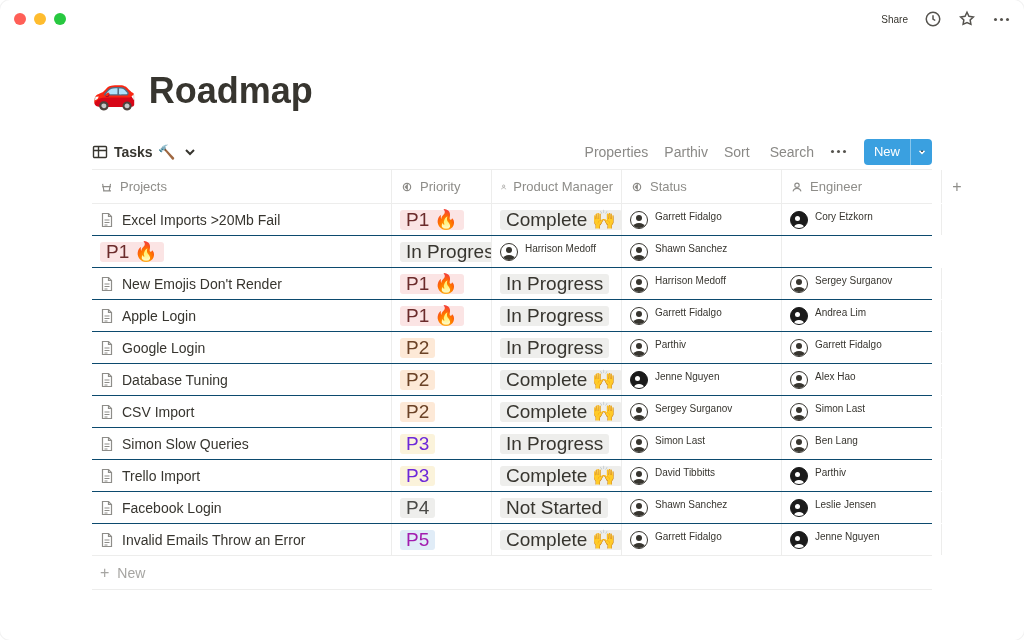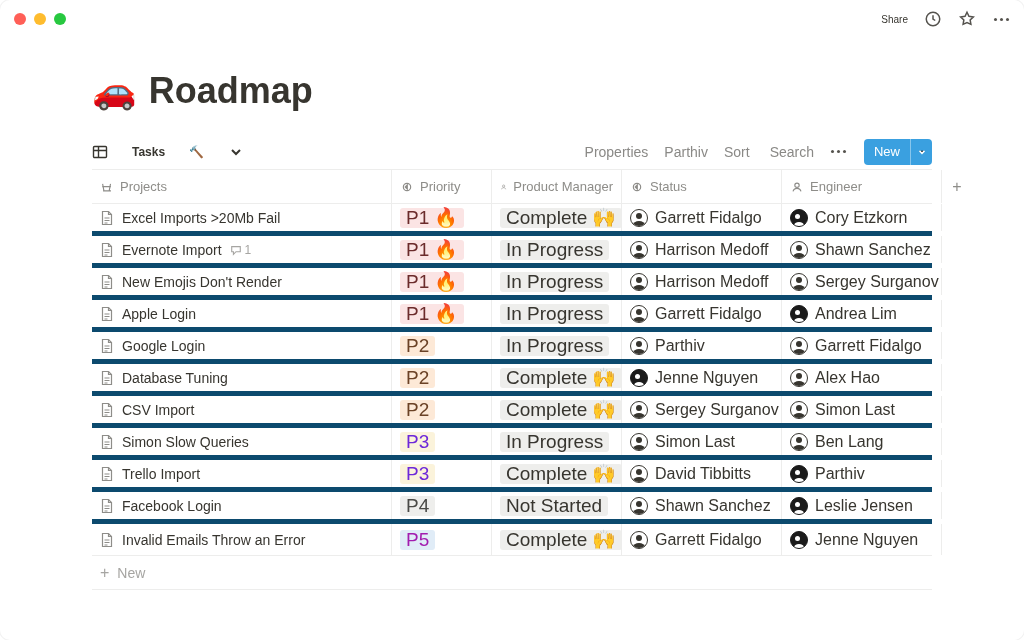--- a/index.html
+++ b/index.html
@@ -14,53 +14,53 @@
   .icon-btn { width:18px; height:18px; display:flex; align-items:center; justify-content:center; cursor:pointer; color:#55534e; }
   .icon-btn svg { width:18px; height:18px; stroke:#55534e; fill:none; }
   .dots3 { display:flex; gap:3px; }
   .dots3 span { width:3px; height:3px; border-radius:50%; background:#55534e; }
 
   .content { padding: 24px 92px 0 92px; }
   .page-title { display:flex; align-items:center; gap:12px; font-size:36px; font-weight:700; margin:8px 0 22px 0; }
   .page-title .emoji { font-size:36px; line-height:1; }
 
   .toolbar { display:flex; align-items:center; justify-content:space-between; height:36px; border-bottom:1px solid #ededec; }
-  .view { display:flex; align-items:center; gap:24px; font-size:12px; font-weight:600; cursor:pointer; }
+  .view { display:flex; align-items:center; gap:6px; font-size:14px; font-weight:600; cursor:pointer; }
   .view svg { width:16px; height:16px; }
   .chev { width:14px; height:14px; }
   .tool-right { display:flex; align-items:center; gap:16px; color:#8a8986; font-size:14px; }
   .tool-right .link { cursor:pointer; }
   .search { display:flex; align-items:center; gap:4px; cursor:pointer; }
   .newbtn { display:flex; align-items:center; background:#3aa0e0; color:#fff; border-radius:4px; height:26px; overflow:hidden; }
   .newbtn .lbl { padding:0 10px; font-size:13px; font-weight:500; display:flex; align-items:center; height:100%; cursor:pointer; }
   .newbtn .split { width:22px; height:100%; display:flex; align-items:center; justify-content:center; border-left:1px solid rgba(255,255,255,0.4); cursor:pointer; }
   .newbtn svg { width:10px; height:10px; stroke:#fff; }
 
   .table { width:100%; }
   .hdr, .row { display:grid; grid-template-columns: 300px 100px 130px 160px 160px 30px; align-items:center; }
   .hdr { height:34px; border-bottom:1px solid #ededec; color:#8e8d89; font-size:13px; }
   .hdr .cell, .row .cell { display:flex; align-items:center; gap:6px; padding:0 8px; height:100%; border-right:1px solid #ededec; overflow:hidden; white-space:nowrap; }
   .hdr .cell:last-child, .row .cell:last-child { border-right:none; justify-content:center; }
   .hdr svg { width:14px; height:14px; }
-  .row { height:32px; border-bottom:5px solid #0c4a6e; font-size:14px; cursor:pointer; }
+  .row { height:32px; border-bottom:1px solid #0c4a6e; font-size:14px; cursor:pointer; }
   .rows .row:last-of-type { border-bottom:1px solid #ededec; }
   .row .cell.name { gap:8px; }
   .docicon { width:14px; height:16px; flex-shrink:0; }
   .comment { display:flex; align-items:center; gap:3px; color:#a6a5a2; font-size:12px; }
   .comment svg { width:12px; height:12px; }
 
   .pill { display:inline-flex; align-items:center; gap:4px; padding:1px 6px; border-radius:3px; font-size:19px; line-height:18px; }
   .pill.p1 { background:#fbe4e4; color:#6b2b2b; }
   .pill.p2 { background:#fde9d7; color:#6b4226; }
   .pill.p3 { background:#fbf3db; color:#6d28d9; }
   .pill.p4 { background:#eeeeec; color:#4a4a47; }
   .pill.p5 { background:#e0ecf7; color:#a21caf; }
   .pill.status { background:#eeeeec; color:#37352f; }
 
-  .person { display:flex; align-items:flex-start; gap:7px; font-size:16px; }
+  .person { display:flex; align-items:flex-start; gap:7px; font-size:10px; }
   .avatar { width:18px; height:18px; border-radius:50%; background:#fff; border:1.2px solid #37352f; position:relative; flex-shrink:0; overflow:hidden; }
   .avatar::before { content:""; position:absolute; top:3px; left:5px; width:6px; height:6px; border-radius:50%; background:#37352f; }
   .avatar::after { content:""; position:absolute; bottom:-3px; left:2px; width:12px; height:8px; border-radius:50% 50% 0 0; background:#37352f; }
   .avatar.dark { background:#1b1b1b; border-color:#1b1b1b; }
   .avatar.dark::before { background:#fff; top:4px; left:4px; width:5px; height:5px; }
   .avatar.dark::after { background:#fff; bottom:-2px; left:3px; width:10px; height:6px; }
 
   .newrow { display:flex; align-items:center; gap:8px; height:34px; padding:0 8px; color:#a6a5a2; font-size:14px; border-bottom:1px solid #ededec; cursor:pointer; }
   .plus { font-size:16px; line-height:1; }
 </style>
@@ -211,34 +211,20 @@
     </div>
     <div class="cell">
       <span class="person">
         <span class="avatar dark"></span>
         <span>Cory Etzkorn</span>
       </span>
     </div>
     <div class="cell"></div>
           </div>
           <div class="row">
-    <div class="cell name">
-      <svg class="docicon" viewBox="0 0 14 16" fill="none" stroke="#8e8d89" stroke-width="1.2">
-                <path d="M2.5 1.5h6l3 3v10h-9z"></path>
-                <path d="M8.5 1.5v3h3"></path>
-                <path d="M4.5 8h5M4.5 10.5h5M4.5 13h3"></path>
-              </svg>
-      <span>Evernote Import</span>
-      <span class="comment">
-                <svg viewBox="0 0 14 14" fill="none" stroke="#a6a5a2" stroke-width="1.3">
-                  <path d="M2 3h10v6H7l-3 3V9H2z"></path>
-                </svg>
-                <span>1</span>
-              </span>
-    </div>
     <div class="cell">
       <span class="pill p1">P1 🔥</span>
     </div>
     <div class="cell">
       <span class="pill status">In Progress</span>
     </div>
     <div class="cell">
       <span class="person">
         <span class="avatar"></span>
         <span>Harrison Medoff</span>

